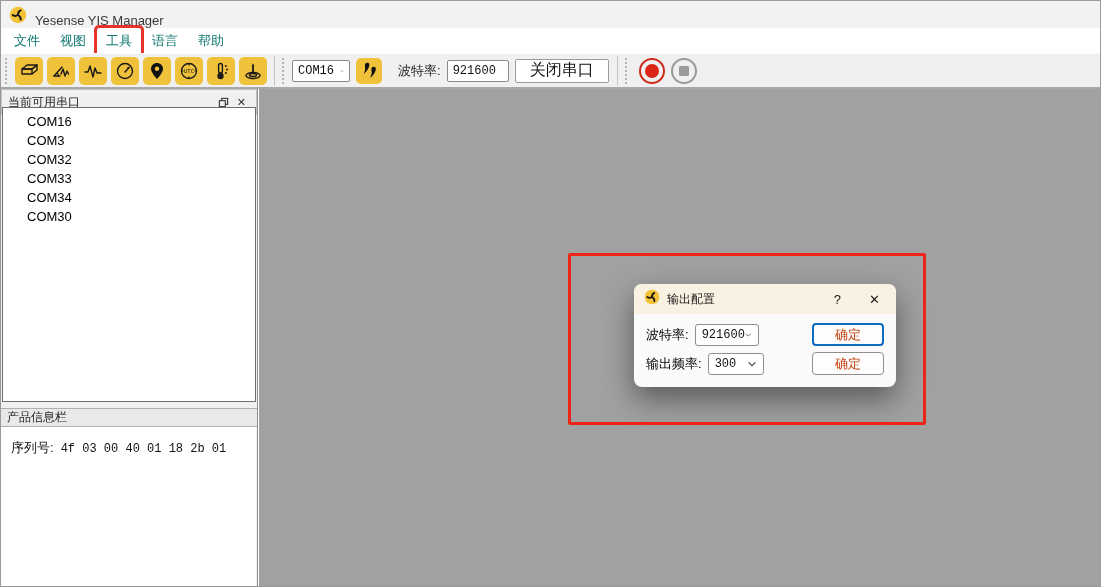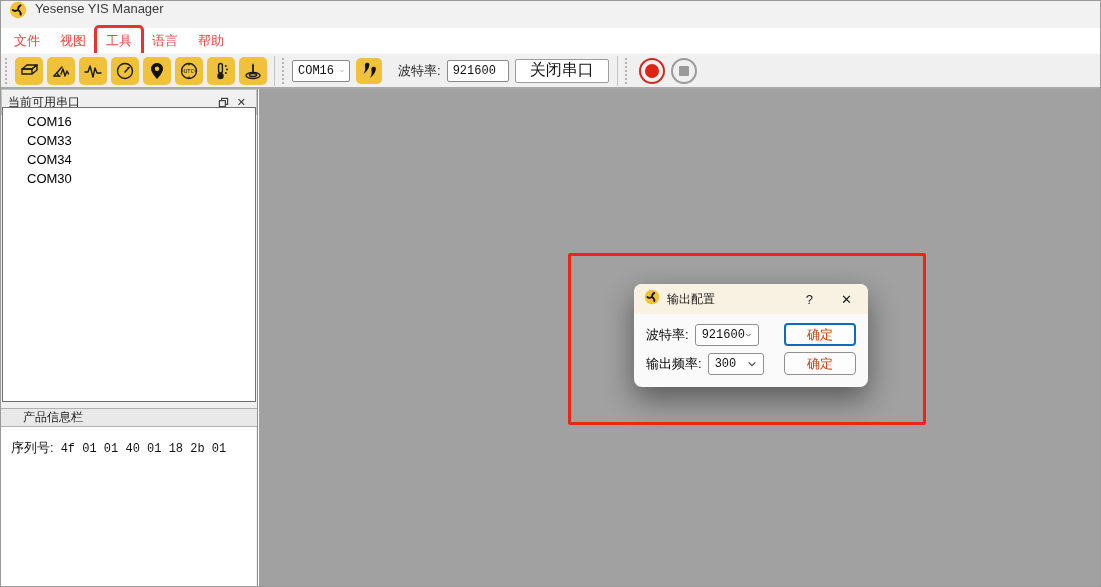--- a/index.html
+++ b/index.html
@@ -4,26 +4,26 @@
 <style>
   * { margin:0; padding:0; box-sizing:border-box; }
   html,body { background:#d8d8d8; }
   #window {
     position:relative; width:1101px; height:587px; overflow:hidden;
     background:#ffffff; border:1px solid #9a9a9a;
     font-family:"Liberation Sans", sans-serif; color:#222;
   }
   
   .titlebar { position:absolute; left:0; top:0; right:0; height:27px; background:#f2f2f2;
-              display:flex; align-items:flex-start; padding-left:8px; }
+              display:flex; align-items:flex-end; padding-left:8px; }
   .titlebar .title { font-size:13px; color:#3a3a3a; margin-left:8px; }
   
   .menubar { position:absolute; left:0; top:27px; right:0; height:25px; background:#ffffff;
              display:flex; align-items:center; padding-left:3px; }
-  .menu-item { position:relative; font-size:13px; color:#ef4444; padding:3px 7px; margin:0 3px; cursor:default; }
+  .menu-item { position:relative; font-size:13px; color:#0f766e; padding:3px 7px; margin:0 3px; cursor:default; }
   .menu-item.highlight::after { content:""; position:absolute; left:-5px; right:-5px; top:-4px; bottom:-6px;
              border:3px solid #e8332a; border-radius:5px; pointer-events:none; }
   
   .toolbar { position:absolute; left:0; top:52px; right:0; height:36px; background:#f0f0f0;
              border-top:1px solid #fbfbfb; border-bottom:2px solid #a8a8a8;
              display:flex; align-items:center; }
   .handle { width:7px; height:26px; border-left:2px dotted #b3b3b3; margin:0 3px 0 4px; }
   .sep { width:1px; height:30px; background:#c6c6c6; margin:0 3px; }
   .tool-btn { width:28px; height:28px; border:none; border-radius:5px; background:#f0c13a;
               display:flex; align-items:center; justify-content:center; margin-right:4px; cursor:pointer; }
@@ -48,34 +48,34 @@
   .dock-header { position:absolute; left:0; top:0; right:0; height:18px; background:#f0f0f0;
                  border:1px solid #c2c2c2; display:flex; align-items:center; padding:12px 6px; }
   .dock-header .dh-title { font-size:12px; color:#1c1c1c; flex:1; }
   .dh-btn { background:none; border:none; padding:0 4px; cursor:pointer; color:#333; font-size:11px;
             display:flex; align-items:center; }
   .port-list { position:absolute; left:1px; right:1px; top:18px; height:295px; background:#fff;
                border:1px solid #6f6f6f; padding-top:4px; overflow:hidden; }
   .port-item { font-size:13px; color:#000; padding-left:24px; line-height:19px; cursor:pointer; }
   .info-header { position:absolute; left:0; top:319px; right:0; height:19px; background:#e9e9e9;
                  border-top:1px solid #b0b0b0; border-bottom:1px solid #b0b0b0;
-                 display:flex; align-items:center; padding:0 22px; }
+                 display:flex; align-items:center; padding:0 6px; }
   .info-header .dh-title { font-size:12px; color:#1c1c1c; }
   .info-body { position:absolute; left:0; top:338px; right:1px; bottom:0; background:#fff; }
   .info-row { position:absolute; left:10px; display:flex; align-items:baseline; white-space:nowrap;text-align:right; }
   .info-label { font-size:13px; color:#111; }
   .info-value { font-family:"Liberation Mono", monospace; font-size:12px; color:#111; margin-left:7px; }
   .row-serial { top:12px; }
   
   .main { position:absolute; left:258px; top:88px; right:0; bottom:0; background:#a1a1a1; }
   
   .annotation { position:absolute; left:567px; top:252px; width:358px; height:172px;
                 border:3px solid #ee2417; border-radius:2px; pointer-events:none; }
   
-  .dialog { position:absolute; left:633px; top:283px; width:234px; height:103px; border-radius:8px;
+  .dialog { position:absolute; left:633px; top:283px; width:262px; height:103px; border-radius:8px;
             background:#fafafa; box-shadow:0 12px 30px rgba(0,0,0,.45); overflow:hidden; }
   .dialog-titlebar { height:30px; background:#f9f1e2; display:flex; align-items:center; padding:0 10px; }
   .dialog-titlebar .dt-text { font-size:12px; color:#1a1a1a; margin-left:7px; flex:1; }
   .dt-btn { background:none; border:none; font-size:13px; color:#1a1a1a; cursor:pointer; padding:0 6px; }
   .dt-help { margin-right:16px; }
   .dialog-body { padding:9px 12px 0 12px; }
   .drow { display:flex; align-items:center; margin-bottom:6px; }
   .drow .dlabel { font-size:13px; color:#000; }
   .dcombo { height:22px; background:#fff; border:1px solid #8f8f8f; border-radius:3px;
             display:flex; align-items:center; padding:0 6px; margin-left:6px; cursor:pointer; }
@@ -218,31 +218,33 @@
       <button class="dh-btn">
         <svg width="11" height="11" viewBox="0 0 12 12" fill="none" stroke="#333" stroke-width="1.2">
           <rect x="4" y="1.5" width="6.5" height="6.5"></rect>
             <rect x="1.5" y="4" width="6.5" height="6.5" fill="#f0f0f0"></rect>
         </svg>
       </button>
       <button class="dh-btn">✕</button>
     </div>
     <div class="port-list">
       <div class="port-item">COM16</div>
+      <div class="port-item">COM3</div>
+      <div class="port-item">COM32</div>
       <div class="port-item">COM33</div>
       <div class="port-item">COM34</div>
       <div class="port-item">COM30</div>
     </div>
     <div class="info-header">
       <span class="dh-title">产品信息栏</span>
     </div>
     <div class="info-body">
       <div class="info-row row-serial">
         <span class="info-label">序列号:</span>
-        <span class="info-value">4f 01 01 40 01 18 2b 01</span>
+        <span class="info-value">4f 03 00 40 01 18 2b 01</span>
       </div>
 
     </div>
   </div>
 
   <div class="main"></div>
 
   <div class="dialog">
     <div class="dialog-titlebar">
       <span>

